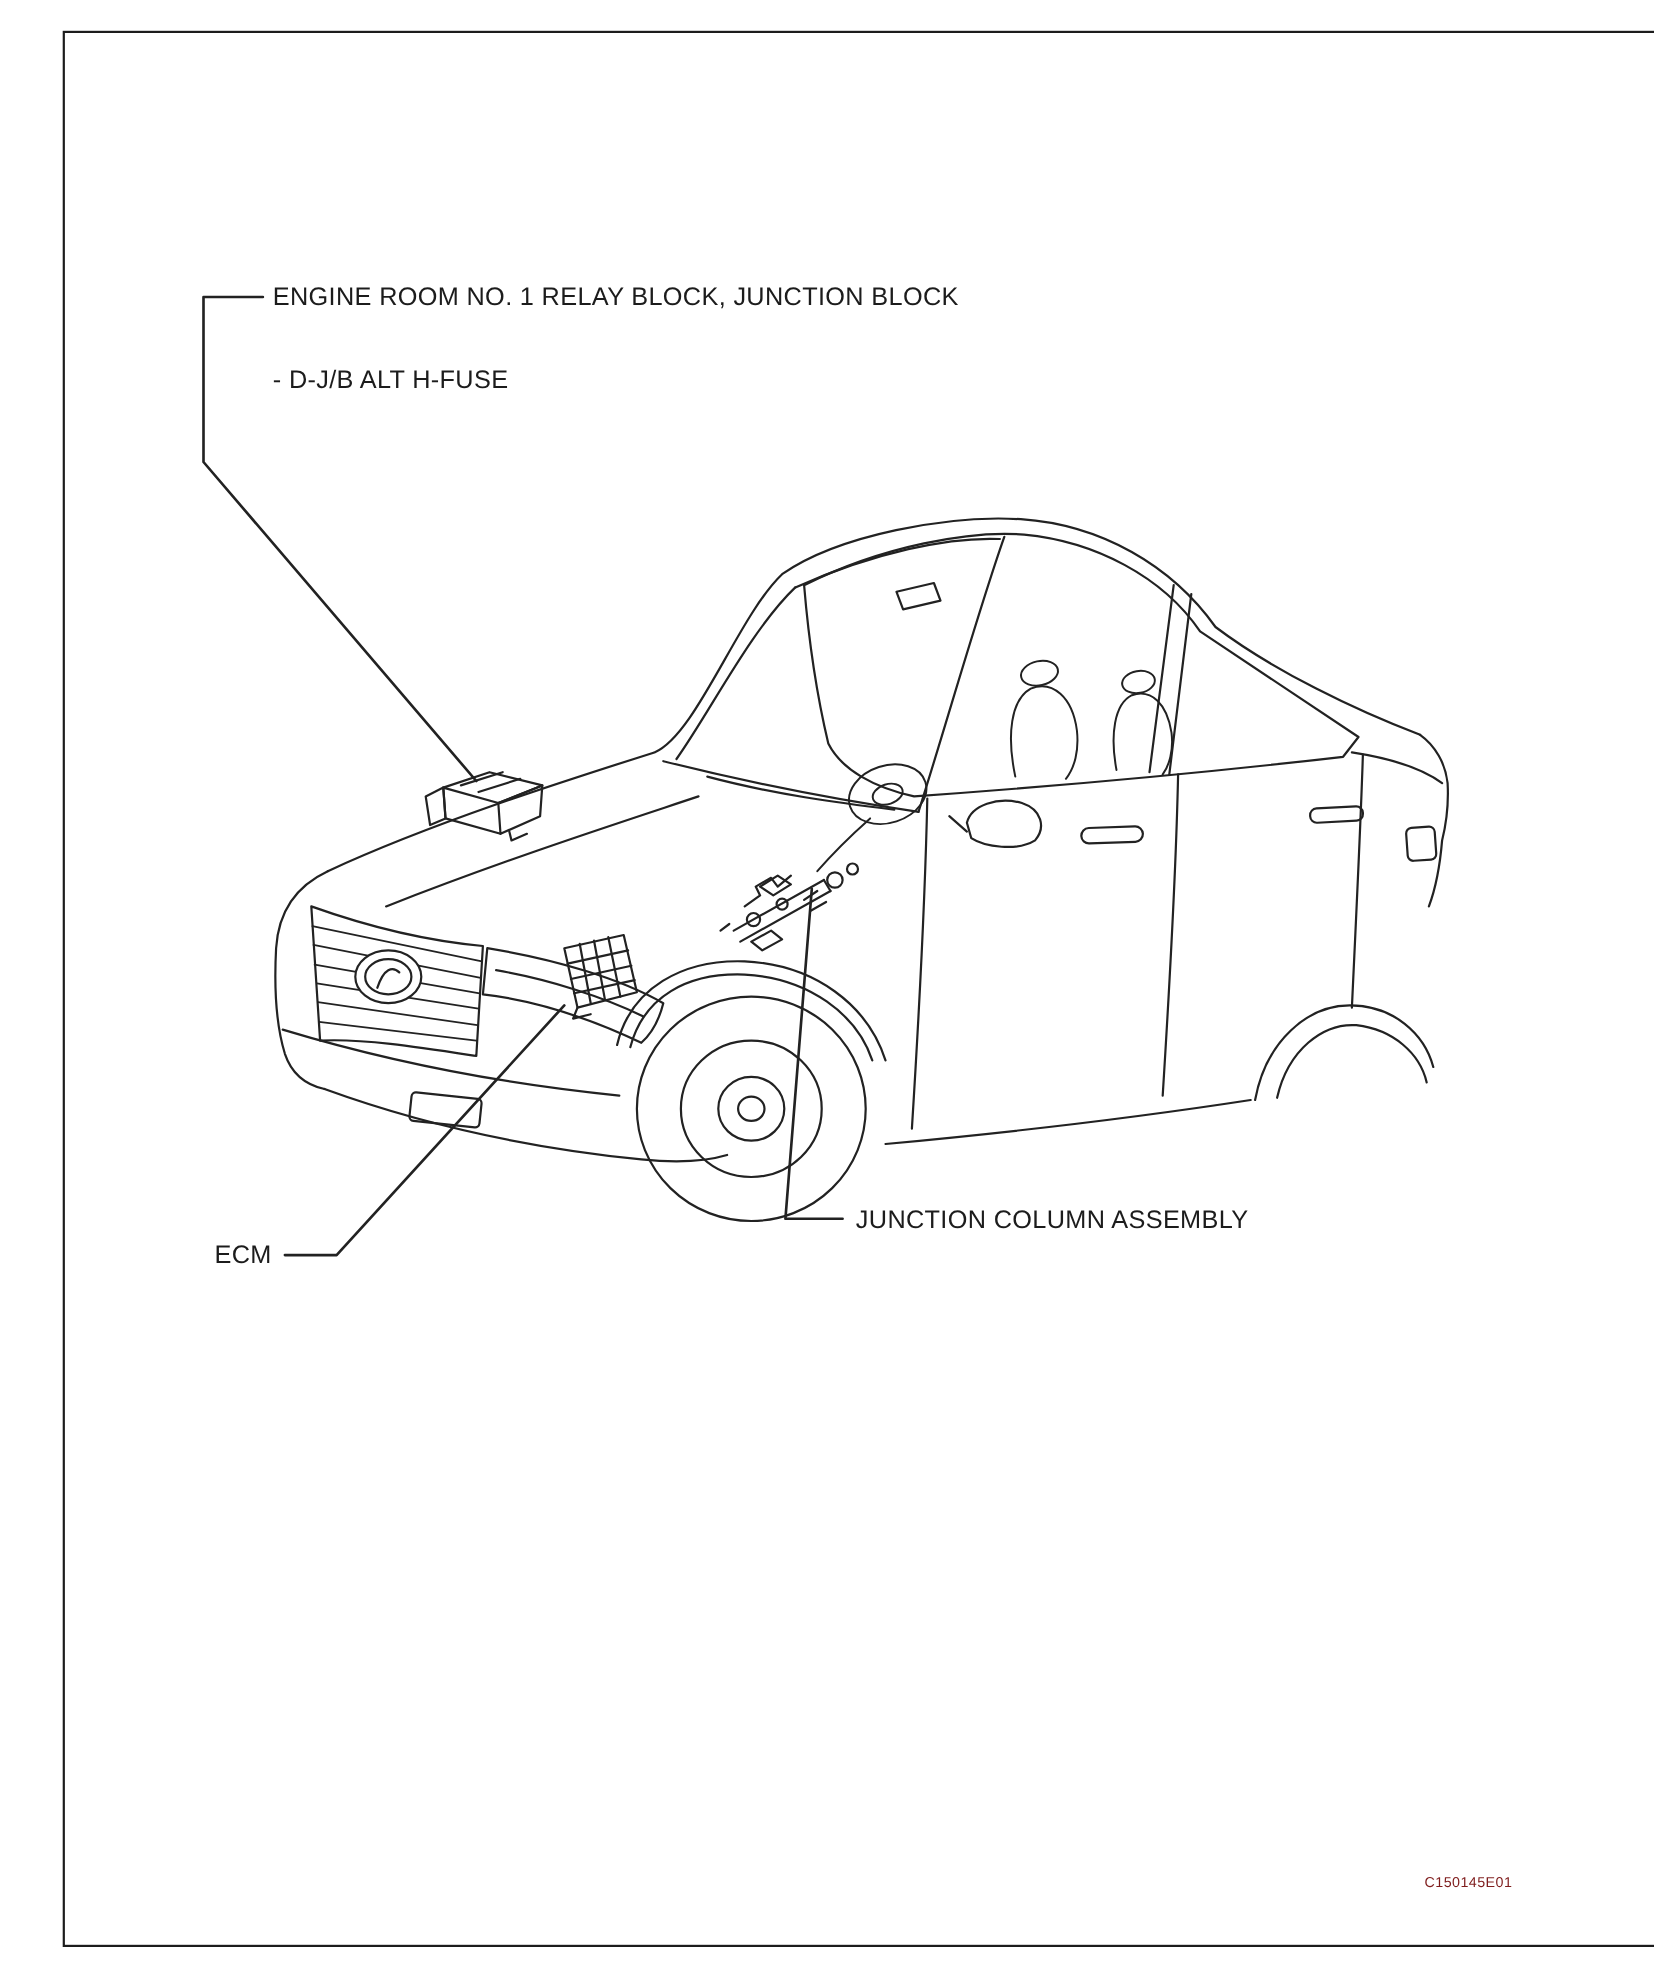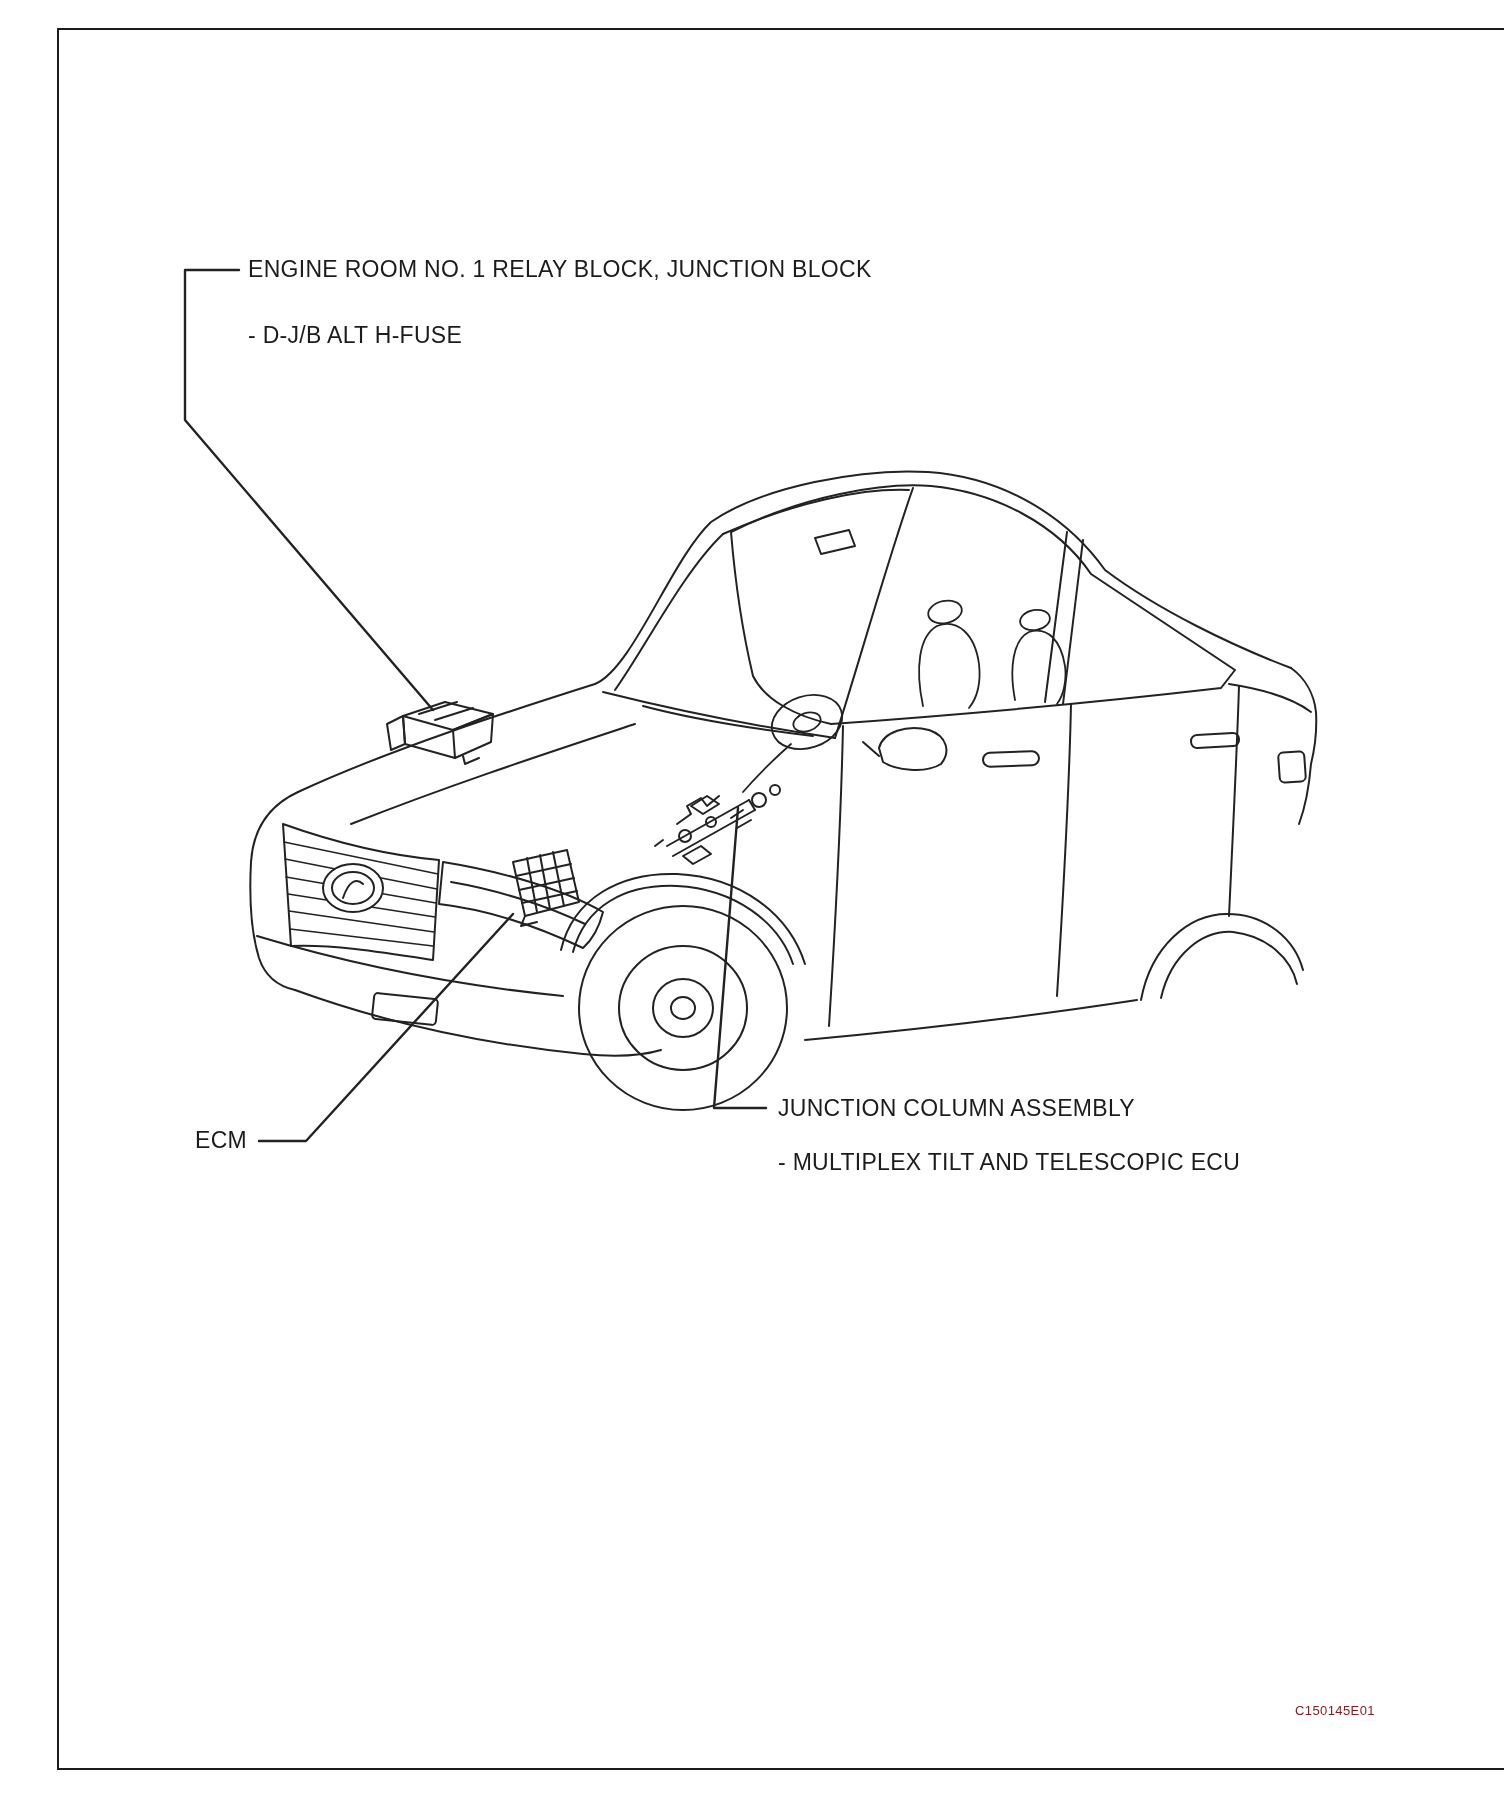--- a/index.html
+++ b/index.html
@@ -173,23 +173,22 @@
       </g>
 
       <path stroke-width="2.4" d="M 196,270 L 142,270 L 142,420 L 390,710"></path>
       <path stroke-width="2.4" d="M 216,1141 L 263,1141 L 470,914"></path>
       <path stroke-width="2.4" d="M 695,808 L 671,1108 L 723,1108"></path>
     </g>
   </svg>
 
   <div class="label" style="left:205px; top:256px">ENGINE ROOM NO. 1 RELAY BLOCK, JUNCTION BLOCK</div>
 
-  <div class="label" style="left:205px; top:322px">- D-J/B ALT H-FUSE</div>
+  <div class="label" style="left:205px; top:332px">- D-J/B ALT H-FUSE</div>
 
   <div class="label" style="left:152px; top:1127px">ECM</div>
 
   <div class="label" style="left:735px; top:1095px">JUNCTION COLUMN ASSEMBLY</div>
 
-  <div class="label" style="left:735px; top:1149px">- MULTIPLEX TILT AND TELESCOPIC ECU</div>
 
   <div class="figcode" style="left:1252px; top:1703px">C150145E01</div>
 
 </div>
 
 </body></html>

